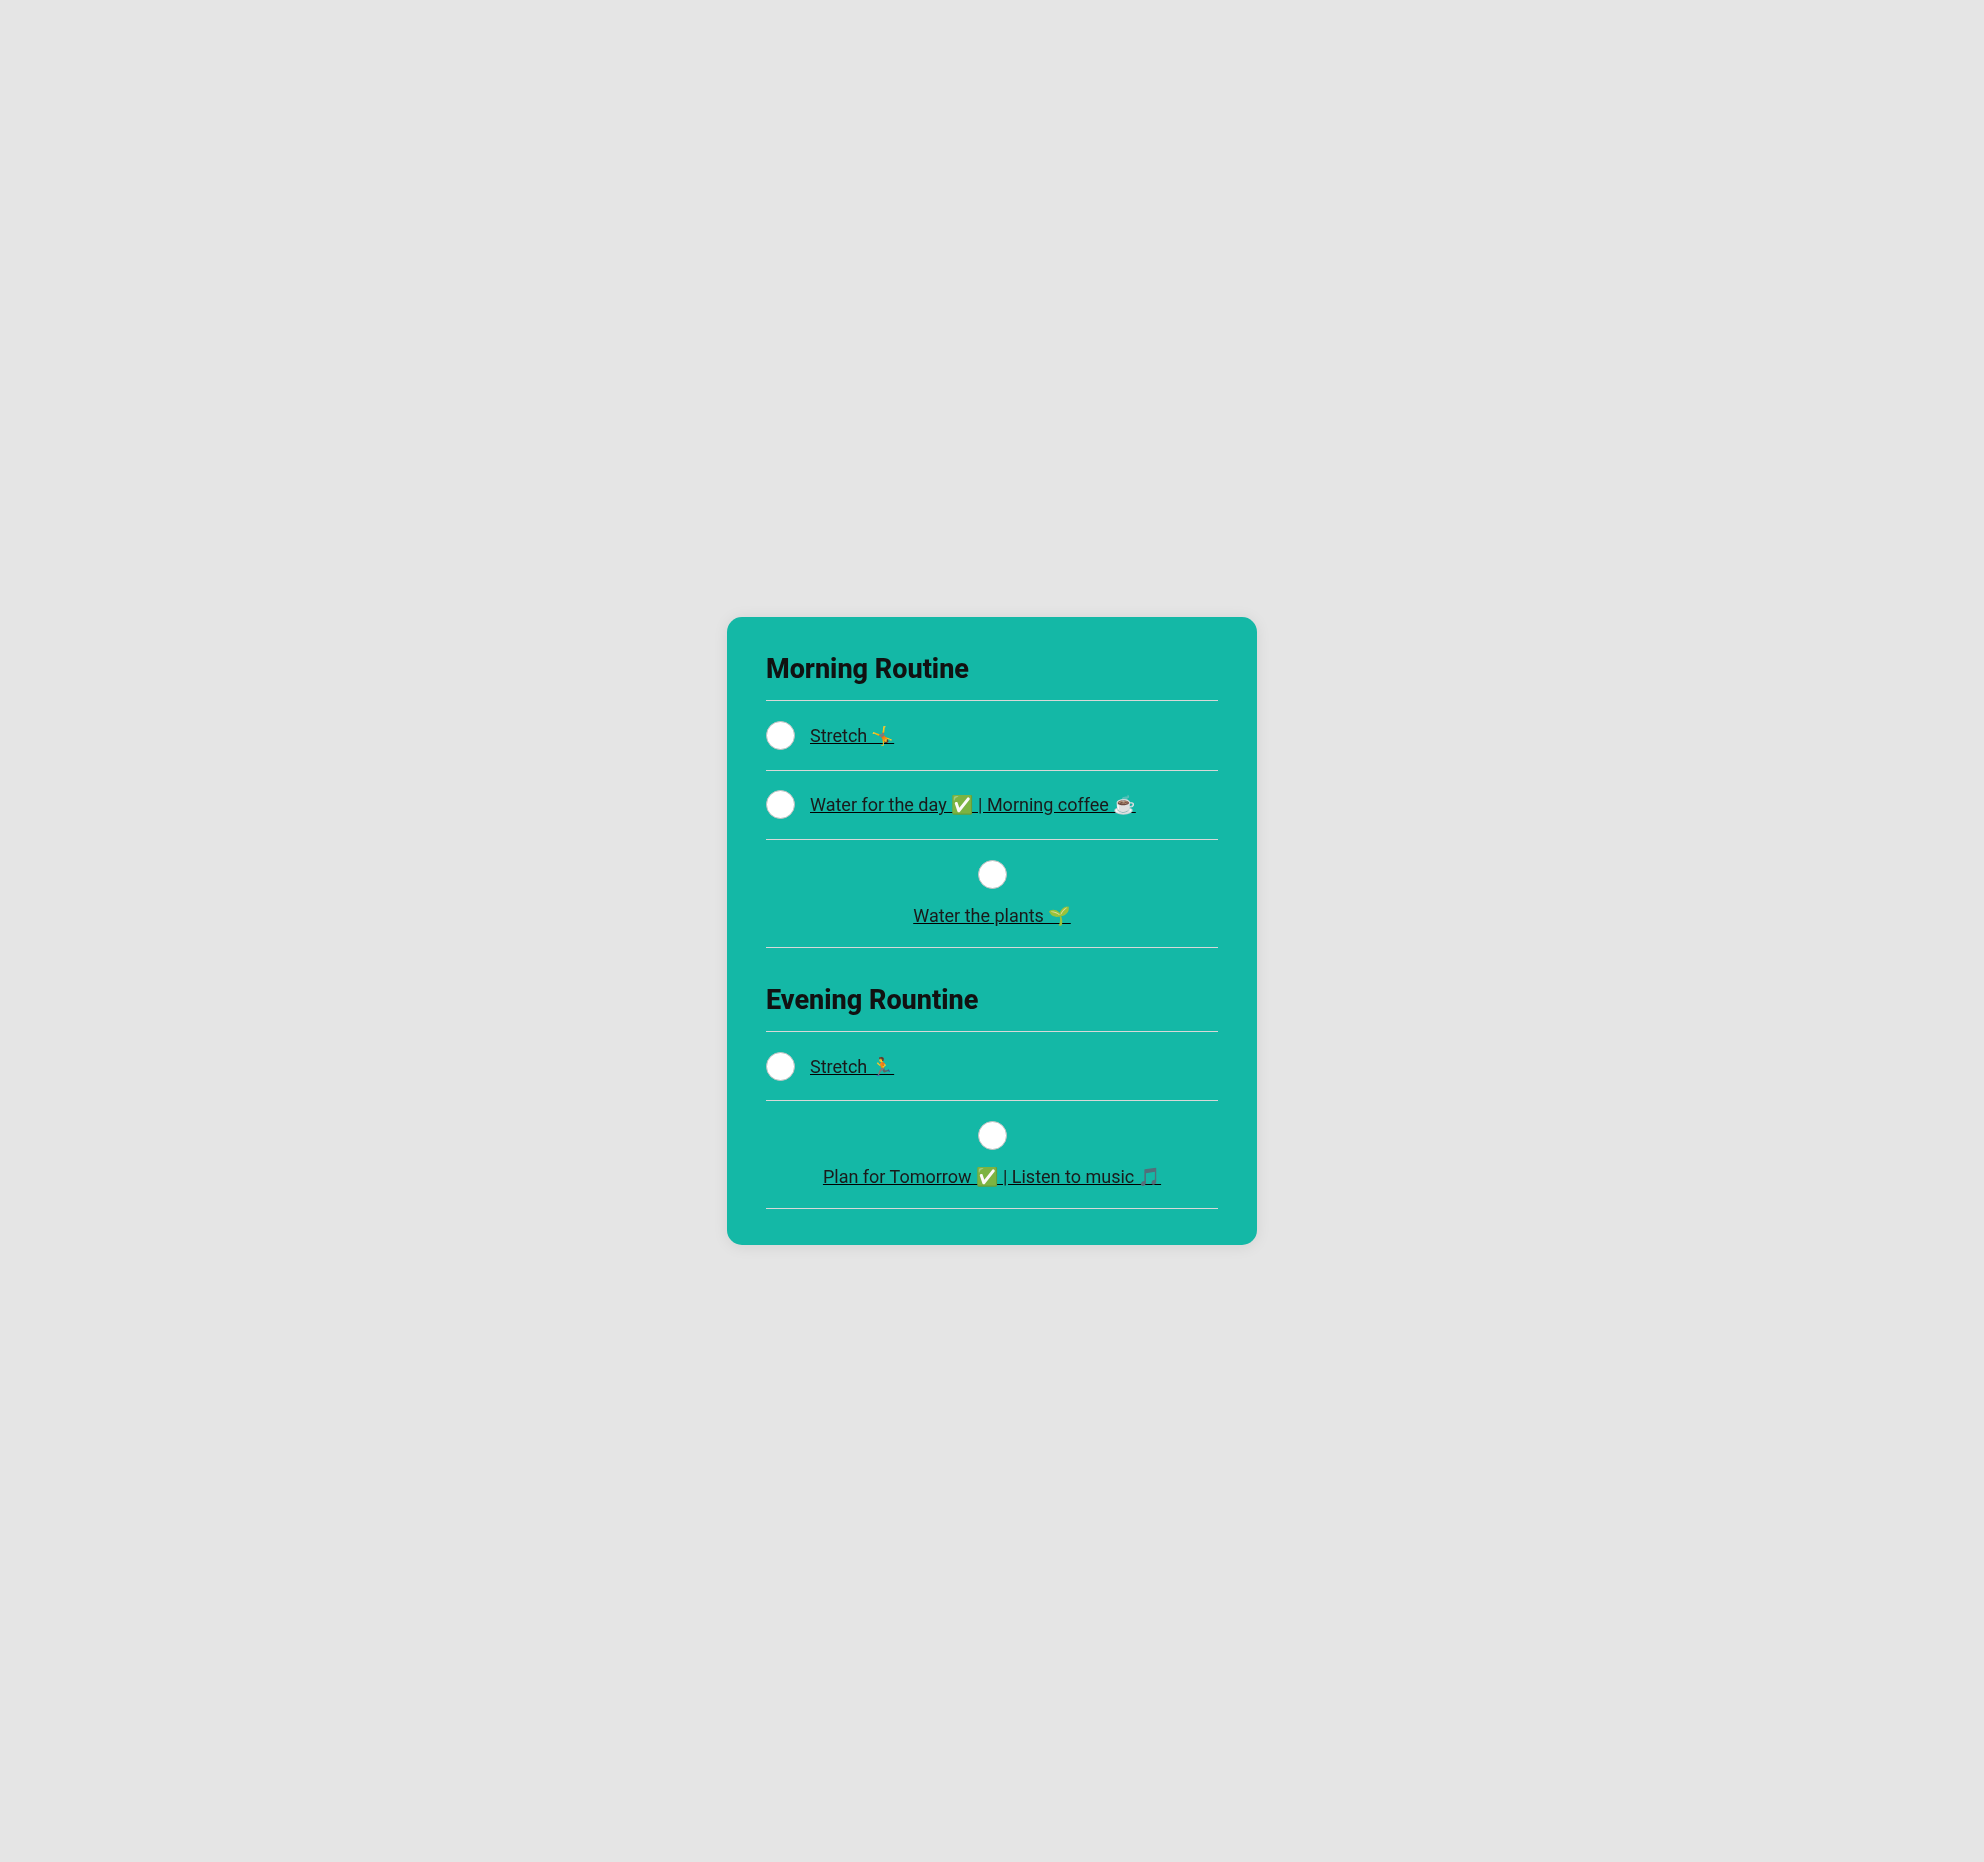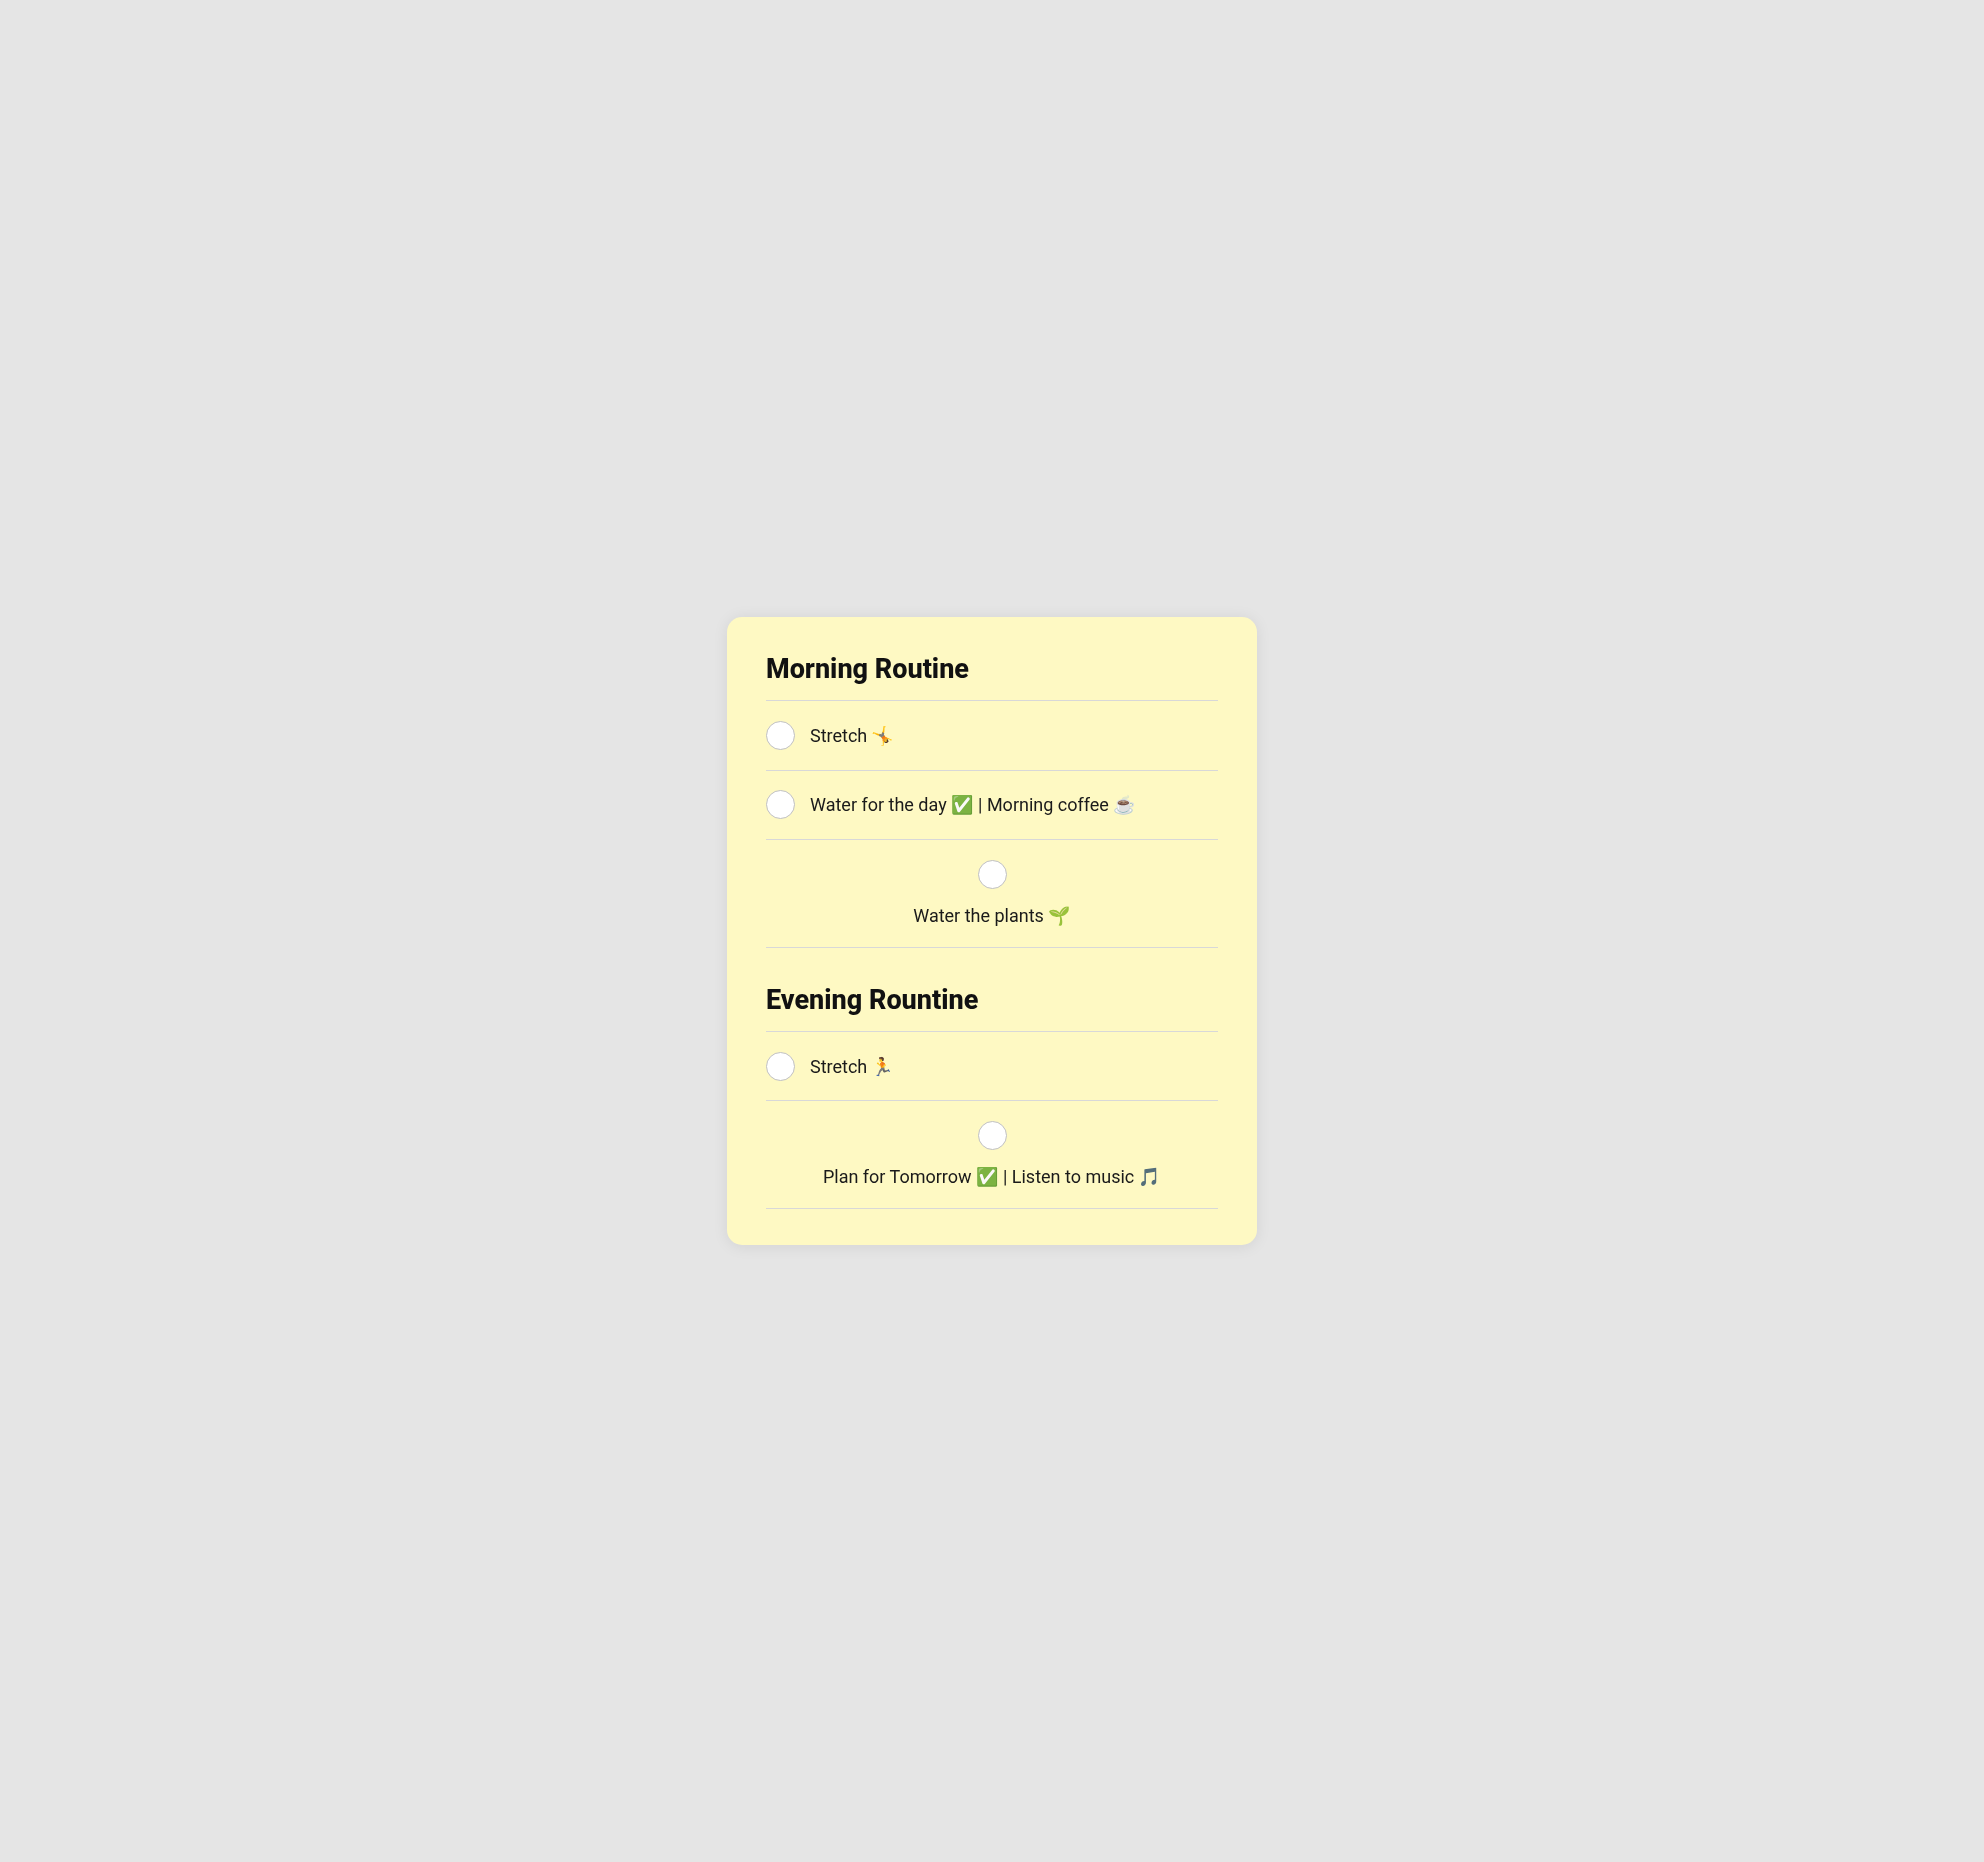--- a/index.html
+++ b/index.html
@@ -11,21 +11,21 @@
     body {
       background: #e5e5e5;
       display: flex;
       justify-content: center;
       align-items: center;
       min-height: 100vh;
       font-family: -apple-system, BlinkMacSystemFont, 'Segoe UI', Roboto, sans-serif;
     }
 
     .card {
-      background: #fef9c3;
+      background: #14b8a6;
       border-radius: 15px;
       width: 530px;
       padding: 36px 39px 36px 39px;
       box-shadow: 0 1.5px 15px rgba(0,0,0,0.08);
     }
 
     .section-title {
       font-size: 27px;
       font-weight: 800;
       color: #111111;
@@ -34,20 +34,21 @@
     }
 
     .divider {
       border: none;
       border-top: 0.8px solid #d8d8d8;
       margin: 0;
     }
 
     .task-list {
       list-style: none;
+      text-decoration: underline;
     }
 
     .task-item {
       display: flex;
       align-items: center;
       padding: 19.7px 0;
       gap: 15px;
       border-bottom: 0.8px solid #d8d8d8;
     }
 

